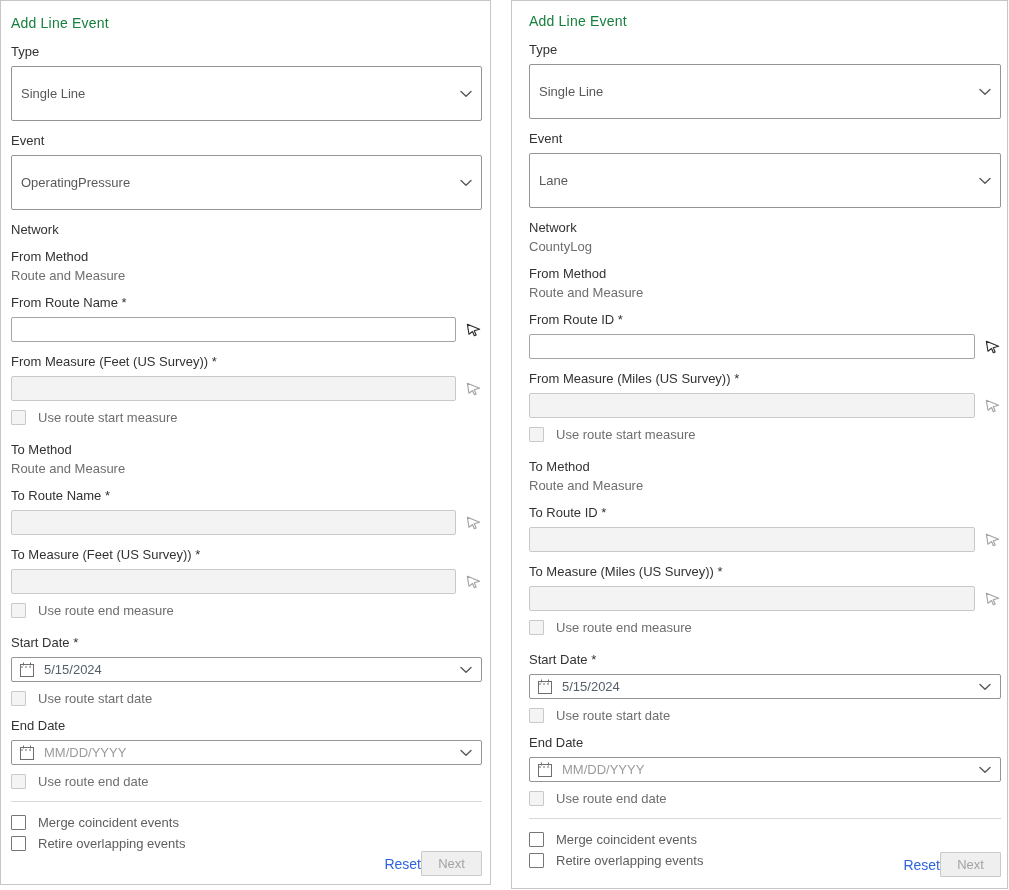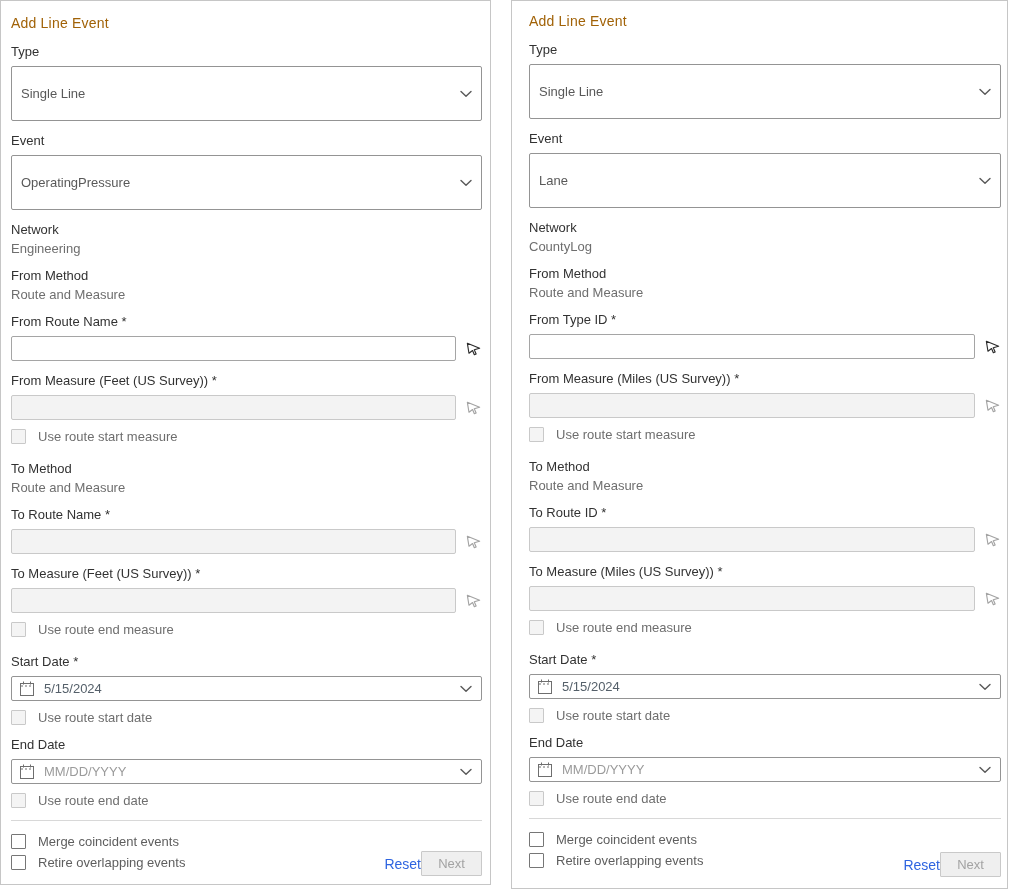--- a/index.html
+++ b/index.html
@@ -2,21 +2,21 @@
 <html><head>
 <meta charset="utf-8">
 <style>
   html,body{margin:0;padding:0;background:#ffffff;}
   body{width:1009px;height:890px;position:relative;font-family:"Liberation Sans",sans-serif;}
 
   .panel{position:absolute;top:0;background:#fff;border:1px solid #c6c6c6;box-sizing:border-box;}
   .panel-left{left:0;width:491px;height:885px;padding:14px 8px 0 10px;}
   .panel-right{left:511px;width:497px;height:889px;padding:12px 6px 0 17px;}
 
-  .panel-title{font-size:14px;color:#a16207;margin-bottom:13px;letter-spacing:.2px;}
+  .panel-title{font-size:14px;color:#15803d;margin-bottom:13px;letter-spacing:.2px;}
   .field-label{font-size:13px;color:#323232;margin:12px 0 7px;}
   .field-label.tight{margin-bottom:4px;}
   .field-label.first{margin-top:0;}
   .static-value{font-size:13px;color:#6e6e6e;margin:0;}
 
   .select{display:flex;align-items:center;justify-content:space-between;height:23px;
     border:1px solid #949494;border-radius:2px;padding:15px 9px;background:#fff;cursor:pointer;box-sizing:content-box;}
   .select-text{font-size:13px;color:#595959;}
   .chev{display:flex;color:#595959;}
   .chev svg{display:block;}
@@ -74,21 +74,20 @@
   <div class="select">
     <span class="select-text">OperatingPressure</span>
     <span class="chev">
         <svg width="12" height="8" viewBox="0 0 12 8">
           <path d="M1 1.5 L6 6.3 L11 1.5" fill="none" stroke="currentColor" stroke-width="1.4" stroke-linecap="round" stroke-linejoin="round"></path>
         </svg>
       </span>
   </div>
 
   <div class="field-label tight">Network</div>
-  <div class="static-value">Engineering</div>
 
   <div class="field-label tight">From Method</div>
   <div class="static-value">Route and Measure</div>
 
   <div class="field-label">From Route Name *</div>
   <div class="input-row">
     <input type="text" class="text-input" style="">
     <span class="pick">
         <svg width="17" height="17" viewBox="0 0 18 18">
           <path d="M2.5 3.5 L15.5 8.8 L9.8 10.4 L11.8 14.8 L9.9 15.6 L8 11.2 L4.2 14 Z" fill="#ffffff" stroke="currentColor" stroke-width="1.2" stroke-linejoin="round"></path>
@@ -224,21 +223,21 @@
         </svg>
       </span>
   </div>
 
   <div class="field-label tight">Network</div>
   <div class="static-value">CountyLog</div>
 
   <div class="field-label tight">From Method</div>
   <div class="static-value">Route and Measure</div>
 
-  <div class="field-label">From Type ID *</div>
+  <div class="field-label">From Route ID *</div>
   <div class="input-row">
     <input type="text" class="text-input" style="">
     <span class="pick">
         <svg width="17" height="17" viewBox="0 0 18 18">
           <path d="M2.5 3.5 L15.5 8.8 L9.8 10.4 L11.8 14.8 L9.9 15.6 L8 11.2 L4.2 14 Z" fill="#ffffff" stroke="currentColor" stroke-width="1.2" stroke-linejoin="round"></path>
         </svg>
       </span>
   </div>
 
   <div class="field-label">From Measure (Miles (US Survey)) *</div>

